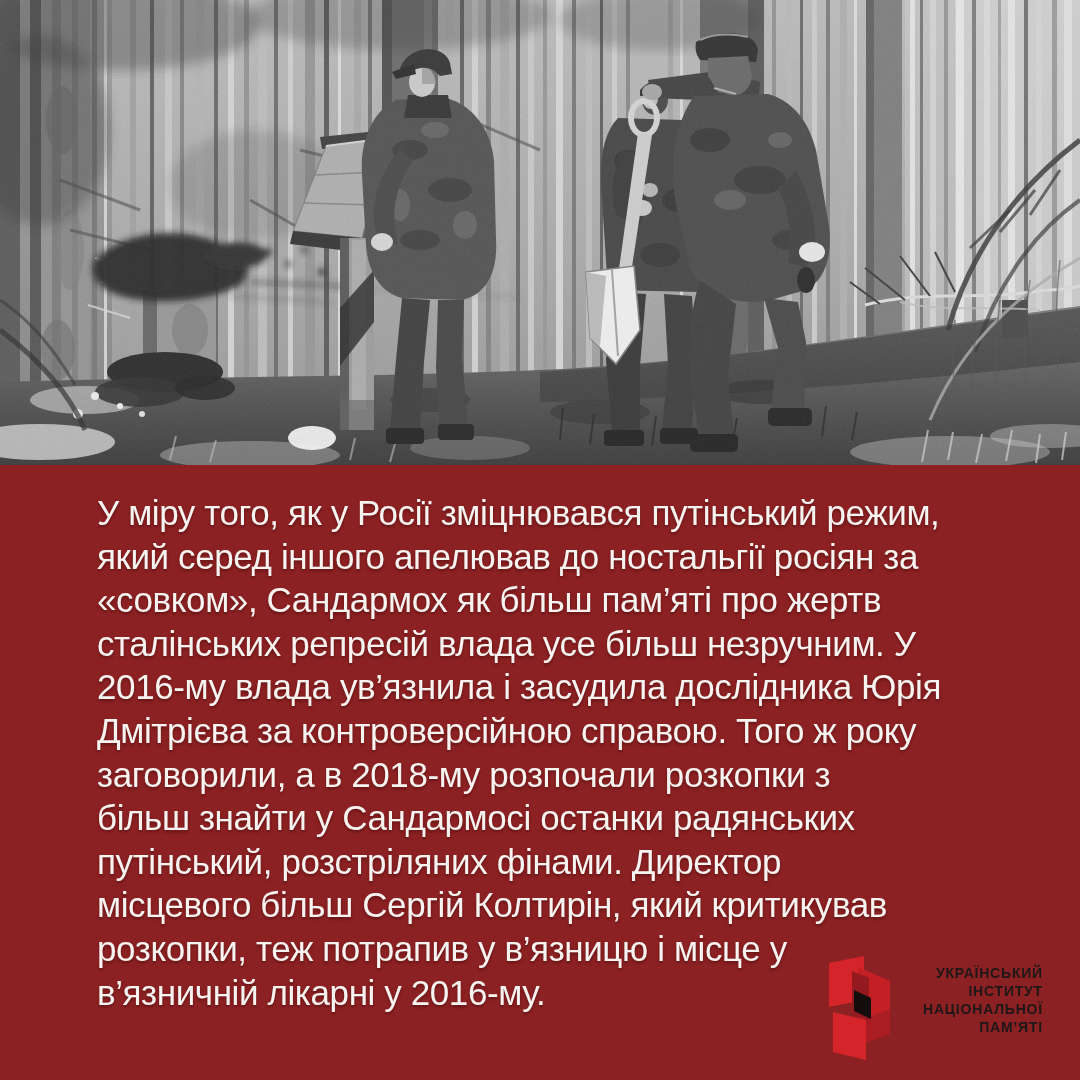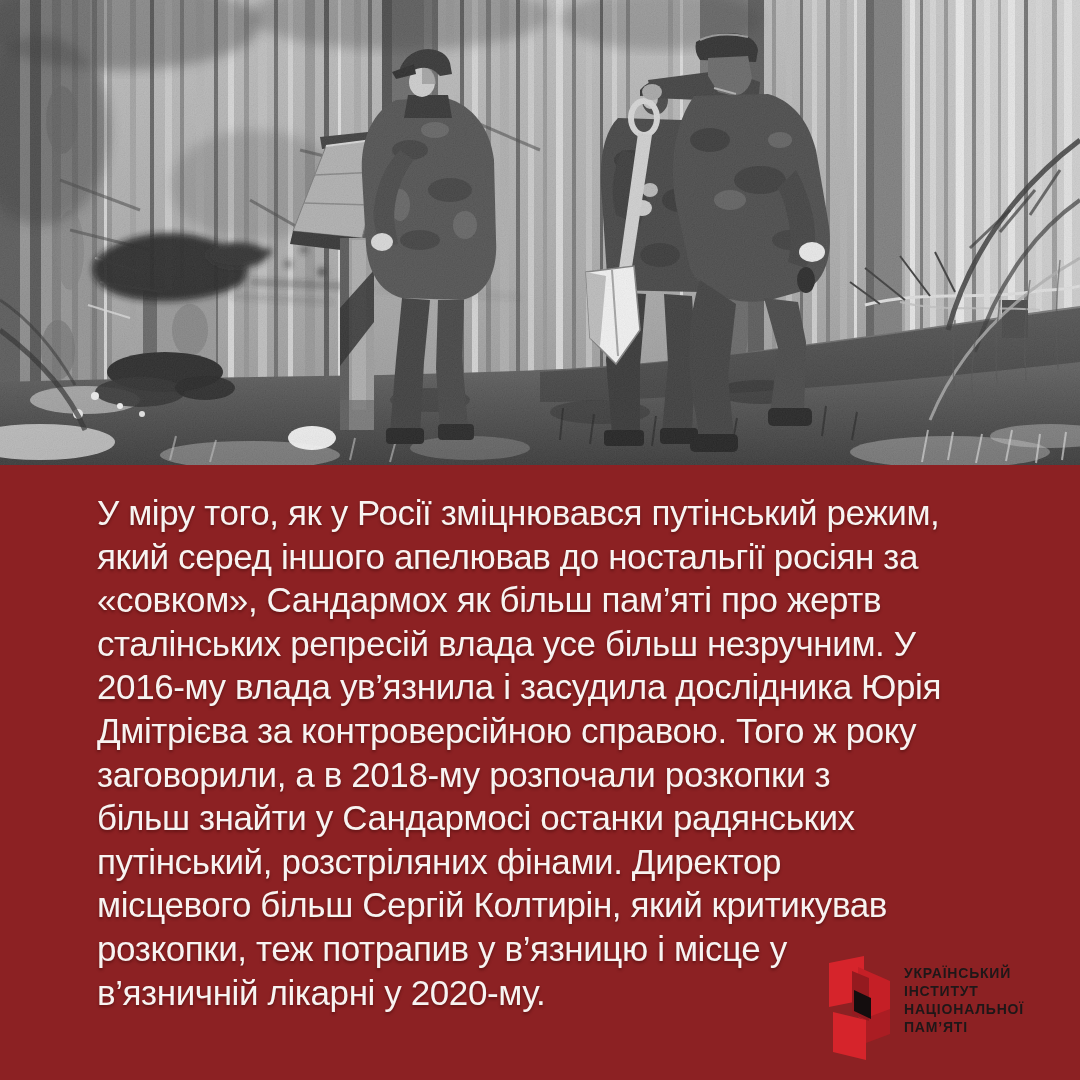--- a/index.html
+++ b/index.html
@@ -9,21 +9,21 @@
   .photo{position:absolute;left:0;top:0;width:1080px;height:465px;overflow:hidden;}
   .photo svg{display:block;}
   .text-block{position:absolute;left:97px;top:491px;width:930px;}
   .text-line{
     font-size:35px;line-height:43.6px;font-weight:400;color:#f7f3f1;
     letter-spacing:-0.4px;white-space:nowrap;
     text-shadow:0 2px 3px rgba(50,5,5,.45);
   }
   .logo{position:absolute;left:826px;top:954px;display:flex;align-items:flex-start;}
   .logo-mark{width:67px;height:110px;flex:0 0 auto;}
-  .logo-text{margin-left:11px;padding-top:10px;}
+  .logo-text{margin-left:30px;padding-top:10px;text-align:right;}
   .logo-line{
     font-size:14px;line-height:18px;font-weight:700;color:#1e1718;
     letter-spacing:0.8px;white-space:nowrap;
   }
 </style>
 </head>
 <body>
 
 <div class="canvas">
 
@@ -342,21 +342,21 @@
     <div class="text-line">який серед іншого апелював до ностальгії росіян за</div>
     <div class="text-line">«совком», Сандармох як більш пам’яті про жертв</div>
     <div class="text-line">сталінських репресій влада усе більш незручним. У</div>
     <div class="text-line">2016-му влада ув’язнила і засудила дослідника Юрія</div>
     <div class="text-line">Дмітрієва за контроверсійною справою. Того ж року</div>
     <div class="text-line">заговорили, а в 2018-му розпочали розкопки з</div>
     <div class="text-line">більш знайти у Сандармосі останки радянських</div>
     <div class="text-line">путінський, розстріляних фінами. Директор</div>
     <div class="text-line">місцевого більш Сергій Колтирін, який критикував</div>
     <div class="text-line">розкопки, теж потрапив у в’язницю і місце у</div>
-    <div class="text-line">в’язничній лікарні у 2020-му.</div>
+    <div class="text-line">в’язничній лікарні у 2016-му.</div>
   </div>
 
   <div class="logo">
     <svg class="logo-mark" viewBox="0 0 67 110">
       <path d="M3,9 L38,2 L38,46 L3,53 Z" fill="#d6242b"></path>
       <path d="M32,13 L64,27 L64,77 L32,63 Z" fill="#c51f26"></path>
       <path d="M7,58 L40,66 L40,106 L7,98 Z" fill="#d6242b"></path>
       <path d="M40,64 L64,55 L64,80 L40,89 Z" fill="#aa1d23"></path>
       <path d="M26,17 L43,24 L43,67 L26,60 Z" fill="#941a1f"></path>
       <path d="M28,36 L45,44 L45,65 L28,57 Z" fill="#140d0e"></path>

